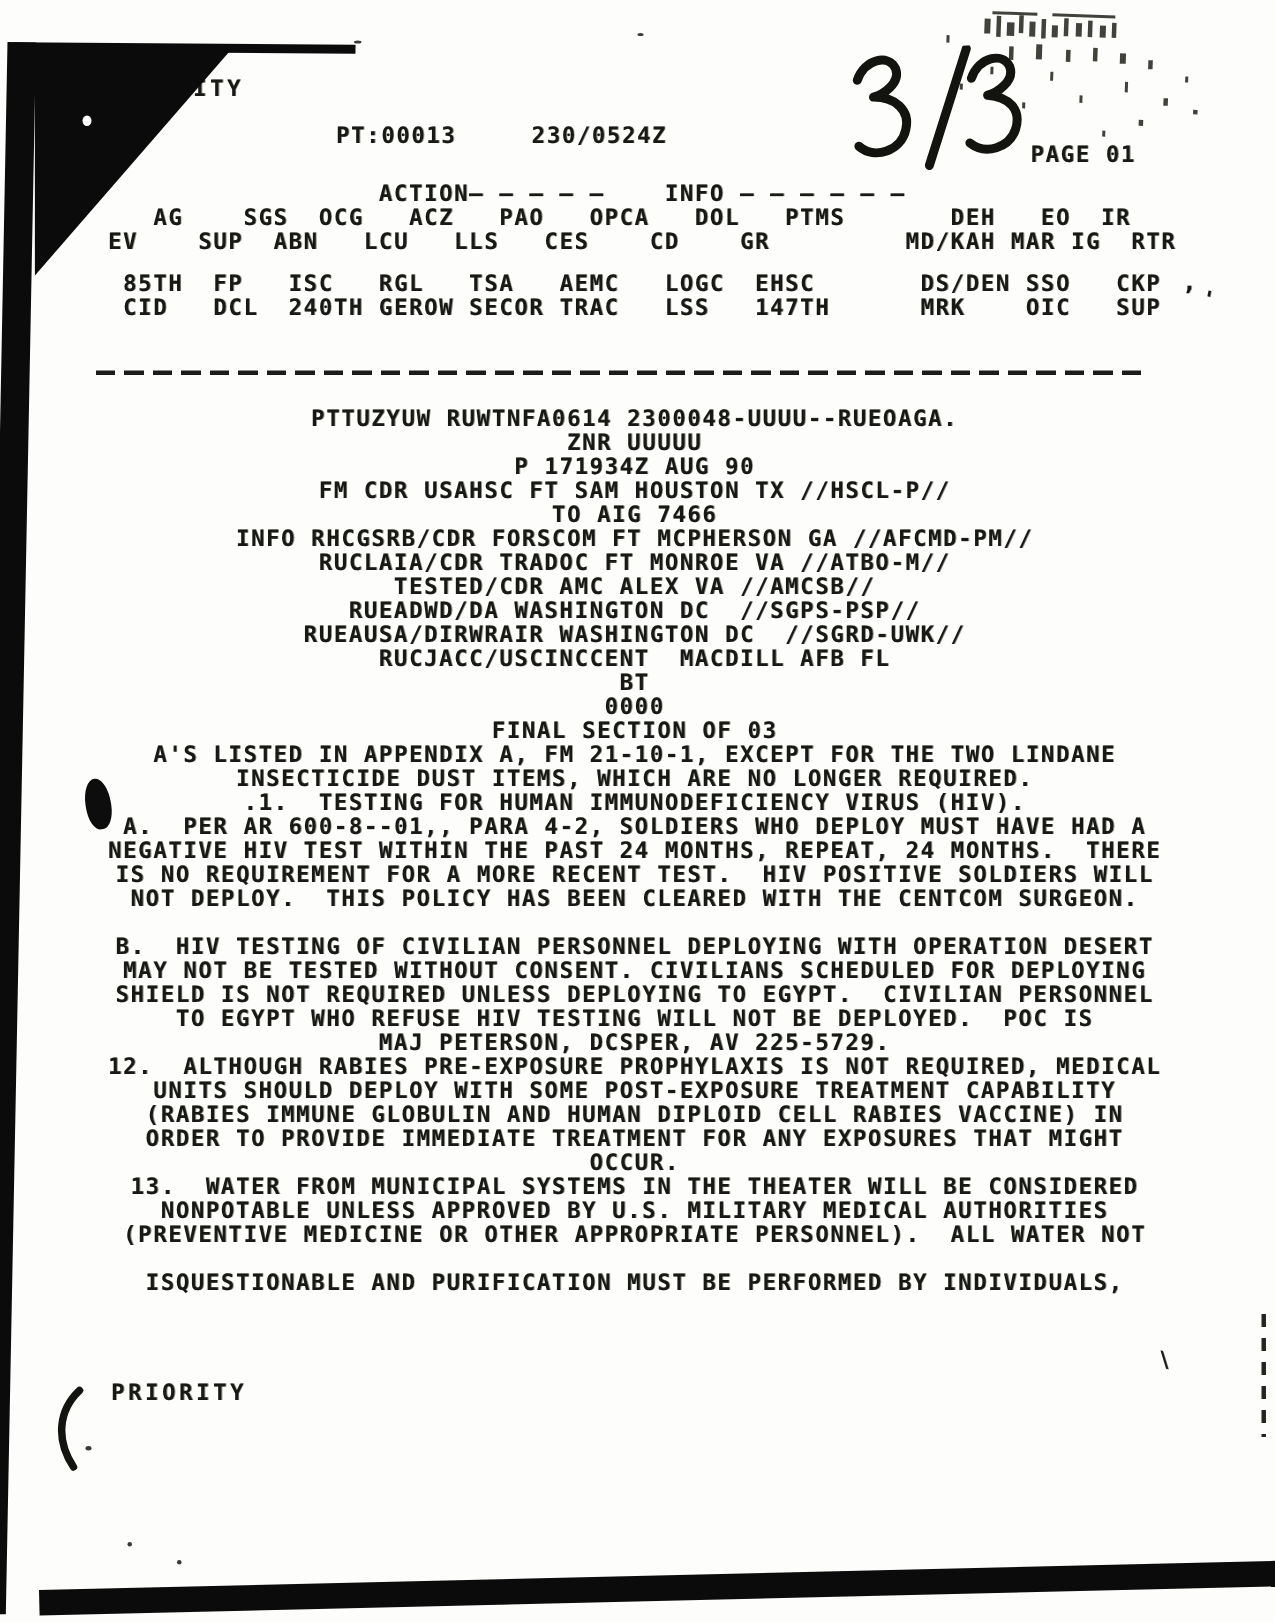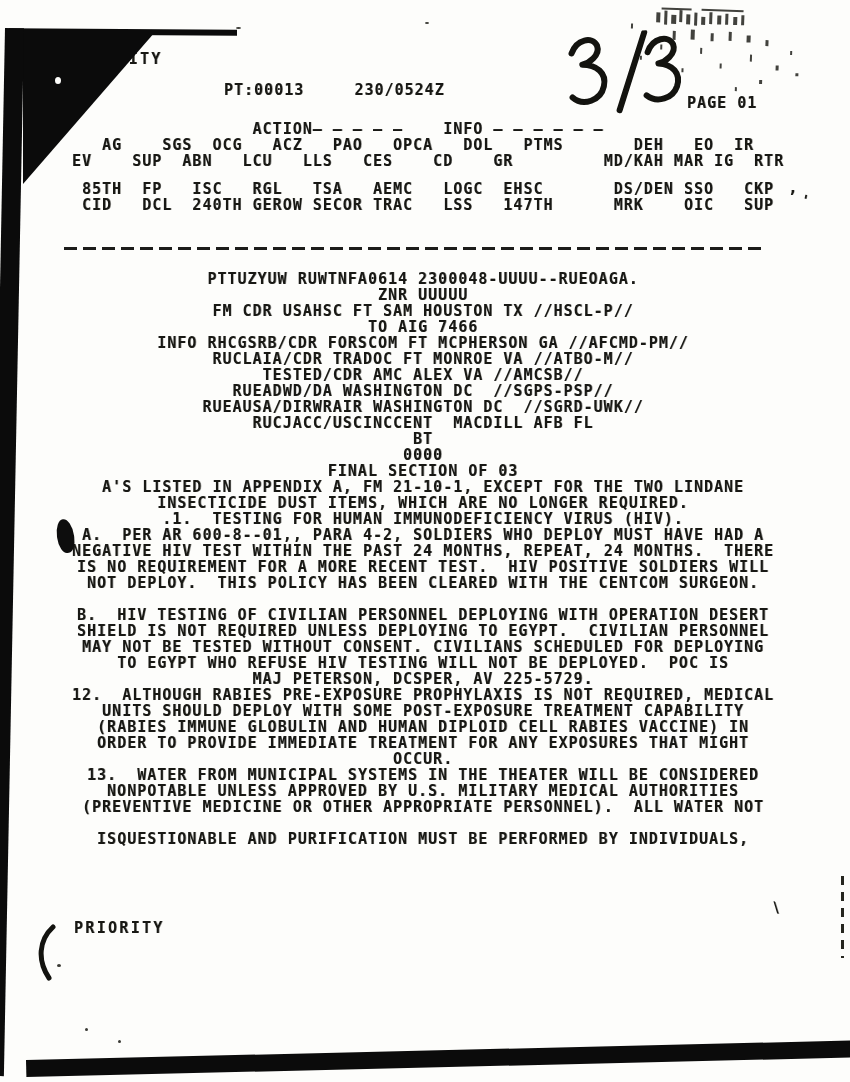--- a/index.html
+++ b/index.html
@@ -124,42 +124,43 @@
 
 <span class="abs ink stray" style="left:788px;top:178px;font-size:16px;">,</span>
 <span class="abs ink stray" style="left:801px;top:192px;transform:rotate(12deg);">'</span>
 <span class="abs ink stray" style="left:772px;top:899px;transform:rotate(8deg);">\</span>
 
 <div class="abs divider"></div>
 
 <div class="abs ink mono" style="left:72px;top:255px;margin-top:16px;">
     <div class="tline">PTTUZYUW RUWTNFA0614 2300048-UUUU--RUEOAGA.</div>
     <div class="tline">ZNR UUUUU</div>
+    <div class="tline">P 171934Z AUG 90</div>
     <div class="tline">FM CDR USAHSC FT SAM HOUSTON TX //HSCL-P//</div>
     <div class="tline">TO AIG 7466</div>
     <div class="tline">INFO RHCGSRB/CDR FORSCOM FT MCPHERSON GA //AFCMD-PM//</div>
     <div class="tline">RUCLAIA/CDR TRADOC FT MONROE VA //ATBO-M//</div>
     <div class="tline">TESTED/CDR AMC ALEX VA //AMCSB//</div>
     <div class="tline">RUEADWD/DA WASHINGTON DC  //SGPS-PSP//</div>
     <div class="tline">RUEAUSA/DIRWRAIR WASHINGTON DC  //SGRD-UWK//</div>
     <div class="tline">RUCJACC/USCINCCENT  MACDILL AFB FL</div>
     <div class="tline">BT</div>
     <div class="tline">0000</div>
     <div class="tline">FINAL SECTION OF 03</div>
     <div class="tline">A'S LISTED IN APPENDIX A, FM 21-10-1, EXCEPT FOR THE TWO LINDANE</div>
     <div class="tline">INSECTICIDE DUST ITEMS, WHICH ARE NO LONGER REQUIRED.</div>
     <div class="tline">.1.  TESTING FOR HUMAN IMMUNODEFICIENCY VIRUS (HIV).</div>
     <div class="tline">A.  PER AR 600-8--01,, PARA 4-2, SOLDIERS WHO DEPLOY MUST HAVE HAD A</div>
     <div class="tline">NEGATIVE HIV TEST WITHIN THE PAST 24 MONTHS, REPEAT, 24 MONTHS.  THERE</div>
     <div class="tline">IS NO REQUIREMENT FOR A MORE RECENT TEST.  HIV POSITIVE SOLDIERS WILL</div>
     <div class="tline">NOT DEPLOY.  THIS POLICY HAS BEEN CLEARED WITH THE CENTCOM SURGEON.</div>
     <div class="tline">&nbsp;</div>
     <div class="tline">B.  HIV TESTING OF CIVILIAN PERSONNEL DEPLOYING WITH OPERATION DESERT</div>
+    <div class="tline">MAY NOT BE TESTED WITHOUT CONSENT. CIVILIANS SCHEDULED FOR DEPLOYING</div>
     <div class="tline">SHIELD IS NOT REQUIRED UNLESS DEPLOYING TO EGYPT.  CIVILIAN PERSONNEL</div>
-    <div class="tline">MAY NOT BE TESTED WITHOUT CONSENT. CIVILIANS SCHEDULED FOR DEPLOYING</div>
     <div class="tline">TO EGYPT WHO REFUSE HIV TESTING WILL NOT BE DEPLOYED.  POC IS</div>
     <div class="tline">MAJ PETERSON, DCSPER, AV 225-5729.</div>
     <div class="tline">12.  ALTHOUGH RABIES PRE-EXPOSURE PROPHYLAXIS IS NOT REQUIRED, MEDICAL</div>
     <div class="tline">UNITS SHOULD DEPLOY WITH SOME POST-EXPOSURE TREATMENT CAPABILITY</div>
     <div class="tline">(RABIES IMMUNE GLOBULIN AND HUMAN DIPLOID CELL RABIES VACCINE) IN</div>
     <div class="tline">ORDER TO PROVIDE IMMEDIATE TREATMENT FOR ANY EXPOSURES THAT MIGHT</div>
     <div class="tline">OCCUR.</div>
     <div class="tline">13.  WATER FROM MUNICIPAL SYSTEMS IN THE THEATER WILL BE CONSIDERED</div>
     <div class="tline">NONPOTABLE UNLESS APPROVED BY U.S. MILITARY MEDICAL AUTHORITIES</div>
     <div class="tline">(PREVENTIVE MEDICINE OR OTHER APPROPRIATE PERSONNEL).  ALL WATER NOT</div>

